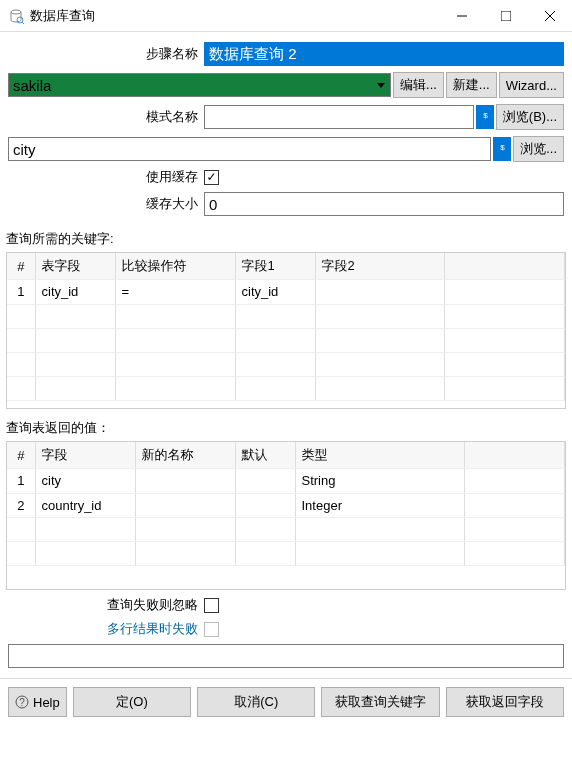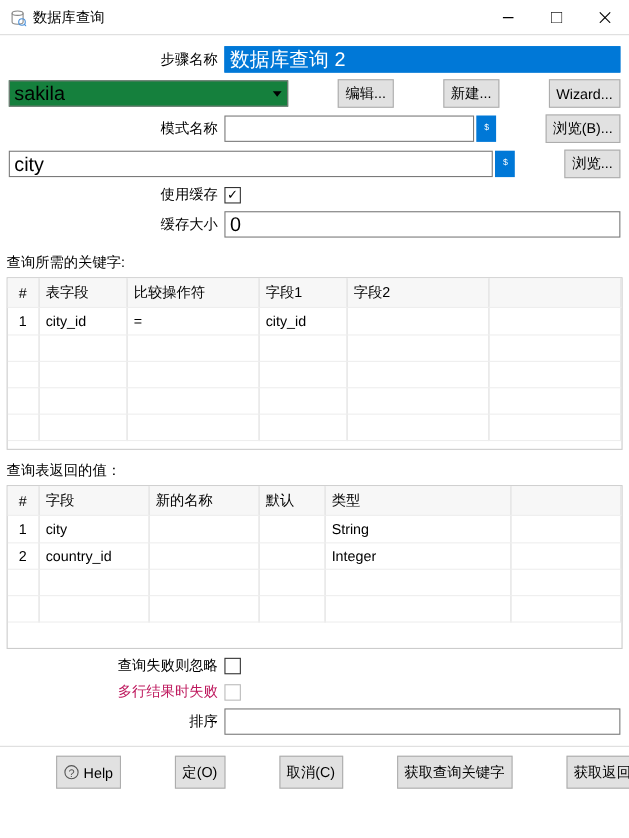--- a/index.html
+++ b/index.html
@@ -4,26 +4,26 @@
 <style>
 * { box-sizing: border-box; margin: 0; padding: 0; }
 body { font-family: "Microsoft YaHei", "Segoe UI", sans-serif; font-size: 13px; background: #fff; color: #000; width: 572px; height: 762px; overflow: hidden; }
 .titlebar { display: flex; align-items: center; height: 32px; padding: 0 0 0 8px; border-bottom: 1px solid #ddd; }
 .titlebar .icon { width: 16px; height: 16px; margin-right: 6px; }
 .titlebar .title { flex: 1; font-size: 13px; }
 .titlebar .winbtn { width: 44px; height: 32px; display: flex; align-items: center; justify-content: center; cursor: pointer; }
 .form { padding: 10px 8px 4px 8px; }
 .row { display: flex; align-items: center; margin-bottom: 6px; justify-content: space-between; }
 .label { width: 196px; text-align: right; padding-right: 6px; font-size: 13px; }
-.label.disabled { color: #be185d; }
-.field input[type=text], .field select { width: 100%; height: 24px; border: 1px solid #7a7a7a; padding: 0 4px; font-family: inherit; font-size: 18px; }
+.label.disabled { color: #0369a1; }
+.field input[type=text], .field select { width: 100%; height: 24px; border: 1px solid #7a7a7a; padding: 0 4px; font-family: inherit; font-size: 15px; }
 .field input.selected { background: #0078d7; color: #fff; border: 1px solid #0078d7; }
 .field { flex: 1; display: flex; align-items: center; gap: 2px; }
 .varbtn { width: 18px; height: 24px; background: #0078d7; display: flex; align-items: center; justify-content: center; border: none; cursor: pointer; }
-.btn { height: 26px; padding: 0 6px; background: #e1e1e1; border: 1px solid #adadad; font-family: inherit; font-size: 13px; cursor: pointer; white-space: nowrap; margin-left: 43px; }
+.btn { height: 26px; padding: 0 6px; background: #e1e1e1; border: 1px solid #adadad; font-family: inherit; font-size: 13px; cursor: pointer; white-space: nowrap; }
 .select-wrap { position: relative; flex: 1; }
 .select-wrap select { appearance: none; -webkit-appearance: none; padding-right: 20px; background: #15803d; }
 .select-wrap::after { content: ""; position: absolute; right: 6px; top: 10px; border-left: 4px solid transparent; border-right: 4px solid transparent; border-top: 5px solid #000; pointer-events: none; }
 .checkbox { width: 15px; height: 15px; border: 1px solid #333; background: #fff; display: inline-flex; align-items: center; justify-content: center; cursor: pointer; }
 .checkbox.checked::after { content: "✓"; font-size: 12px; line-height: 1; color: #000; }
 .section-label { padding: 4px 6px 4px 6px; font-size: 13px; }
 .grid { border: 1px solid #ccc; margin: 0 6px; }
 .grid table { width: 100%; border-collapse: collapse; table-layout: fixed; }
 .grid th, .grid td { border-right: 1px solid #ddd; border-bottom: 1px solid #eee; padding: 4px 6px; text-align: left; font-weight: normal; font-size: 13px; height: 24px; }
 .grid th { background: #f7f7f7; }
@@ -247,21 +247,20 @@
         <span class="checkbox"></span>
       </div>
   </div>
   <div class="row">
     <div class="label disabled">多行结果时失败</div>
     <div class="field">
         <span class="checkbox" style="border-color:#bbb"></span>
       </div>
   </div>
   <div class="row">
-    <div class="label">排序</div>
     <div class="field">
         <input type="text" value="" style="">
       </div>
   </div>
 </div>
 
 <div class="buttonbar">
   <button class="btn helpbtn">
     <svg width="14" height="14">
         <circle cx="7" cy="7" r="6" fill="none" stroke="#555"></circle>

